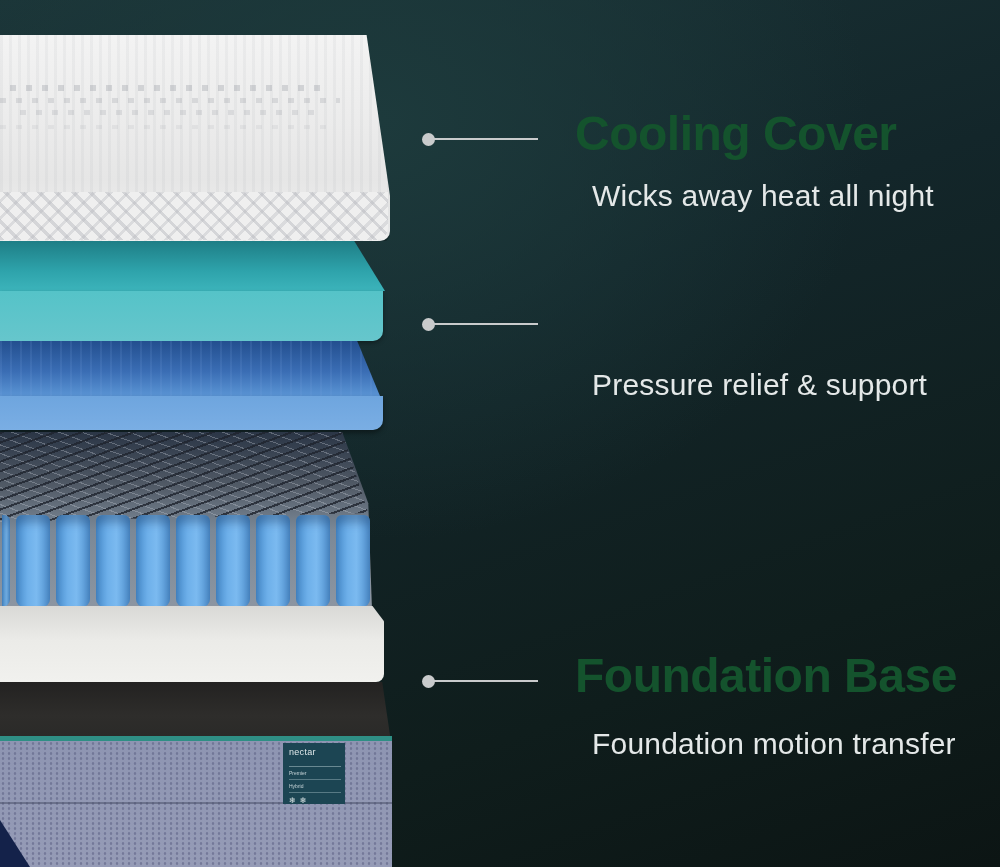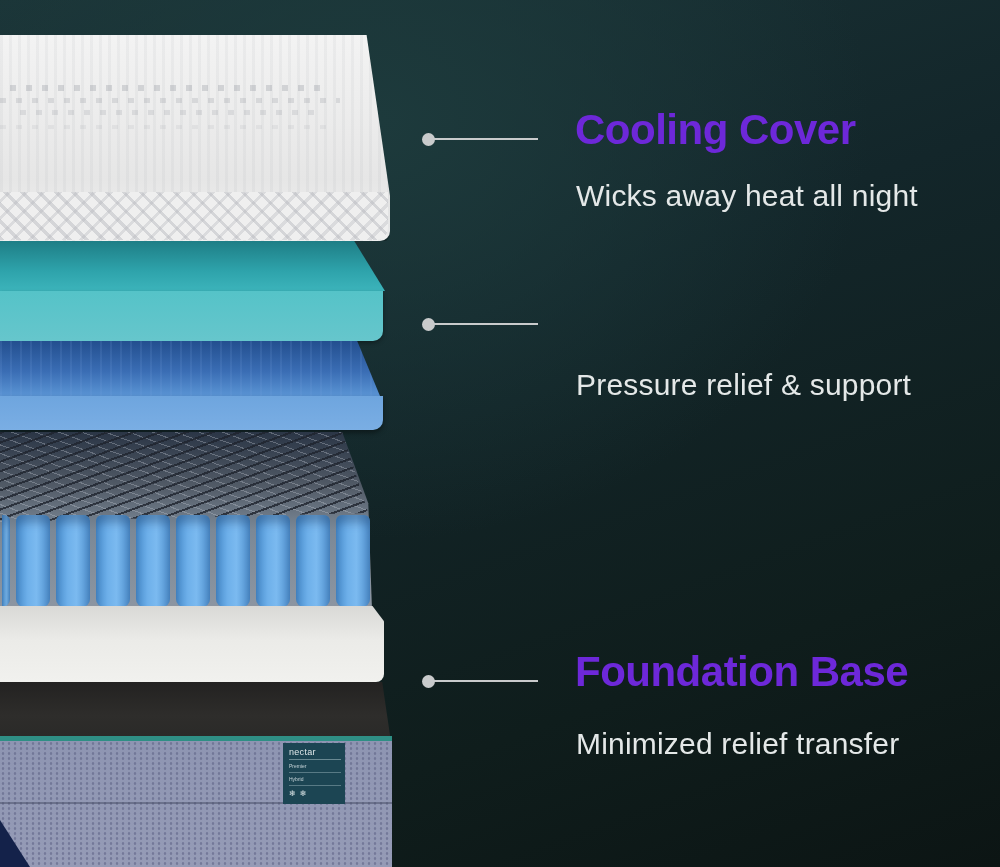--- a/index.html
+++ b/index.html
@@ -134,45 +134,45 @@
       clip-path: polygon(0 0, 0 100%, 100% 100%);
     }
 
     
     .brand-label {
       position: absolute; left: 283px; top: 743px; width: 62px; height: 61px;
       background: #1c4553;
       padding: 4px 4px 0 6px;
       color: #dfe8ea;
     }
-    .brand-name { font-size: 9px; letter-spacing: .3px; padding-bottom: 2px; border-bottom: 1px solid rgba(200,220,225,0.45); display:block; }
+    .brand-name { font-size: 9px; letter-spacing: .3px; padding-bottom: 9px; border-bottom: 1px solid rgba(200,220,225,0.45); display:block; }
     .brand-line { font-size: 5px; padding: 3px 0 3px; border-bottom: 1px solid rgba(200,220,225,0.35); display:block; color:#c7d5d9; }
     .brand-icons { display: flex; gap: 4px; padding-top: 3px; font-size: 8px; color: #dfe8ea; }
 
     
     .callout { position: absolute; left: 422px; width: 570px; height: 110px; }
     .leader {
       position: absolute; left: 0; top: 0; width: 118px; height: 14px;
     }
     .leader-dot {
       position: absolute; left: 0; top: 0; width: 13px; height: 13px; border-radius: 50%;
       background: #c9cbcc;
     }
     .leader-line {
       position: absolute; left: 8px; top: 5px; width: 108px; height: 2px;
       background: #c9cbcc;
     }
     .callout-title {
       position: absolute; left: 153px; top: -27px;
       font-family: "Liberation Sans", "DejaVu Sans", sans-serif;
-      font-weight: 700; font-size: 42px; letter-spacing: -0.5px;
-      color: #6d28d9; white-space: nowrap;
+      font-weight: 700; font-size: 48px; letter-spacing: -0.5px;
+      color: #14532d; white-space: nowrap;
     }
     .callout-desc {
-      position: absolute; left: 154px; white-space: nowrap;
+      position: absolute; left: 170px; white-space: nowrap;
       font-family: "Liberation Sans", "DejaVu Sans", sans-serif;
       font-size: 30px; color: #e4e8e8; letter-spacing: 0.2px;
     }
   </style>
 </head>
 <body>
 
 <div class="stage">
 
   <div class="mattress">
@@ -239,16 +239,16 @@
     <div class="callout-desc" style="top:50px;">Pressure relief &amp; support</div>
   </div>
 
 
   <div class="callout" style="top:675px;text-align:center;">
     <div class="leader">
       <div class="leader-line"></div>
       <div class="leader-dot"></div>
     </div>
     <div class="callout-title">Foundation Base</div>
-    <div class="callout-desc" style="top:52px;">Minimized relief transfer</div>
+    <div class="callout-desc" style="top:52px;">Foundation motion transfer</div>
   </div>
 
 </div>
 
 </body></html>

